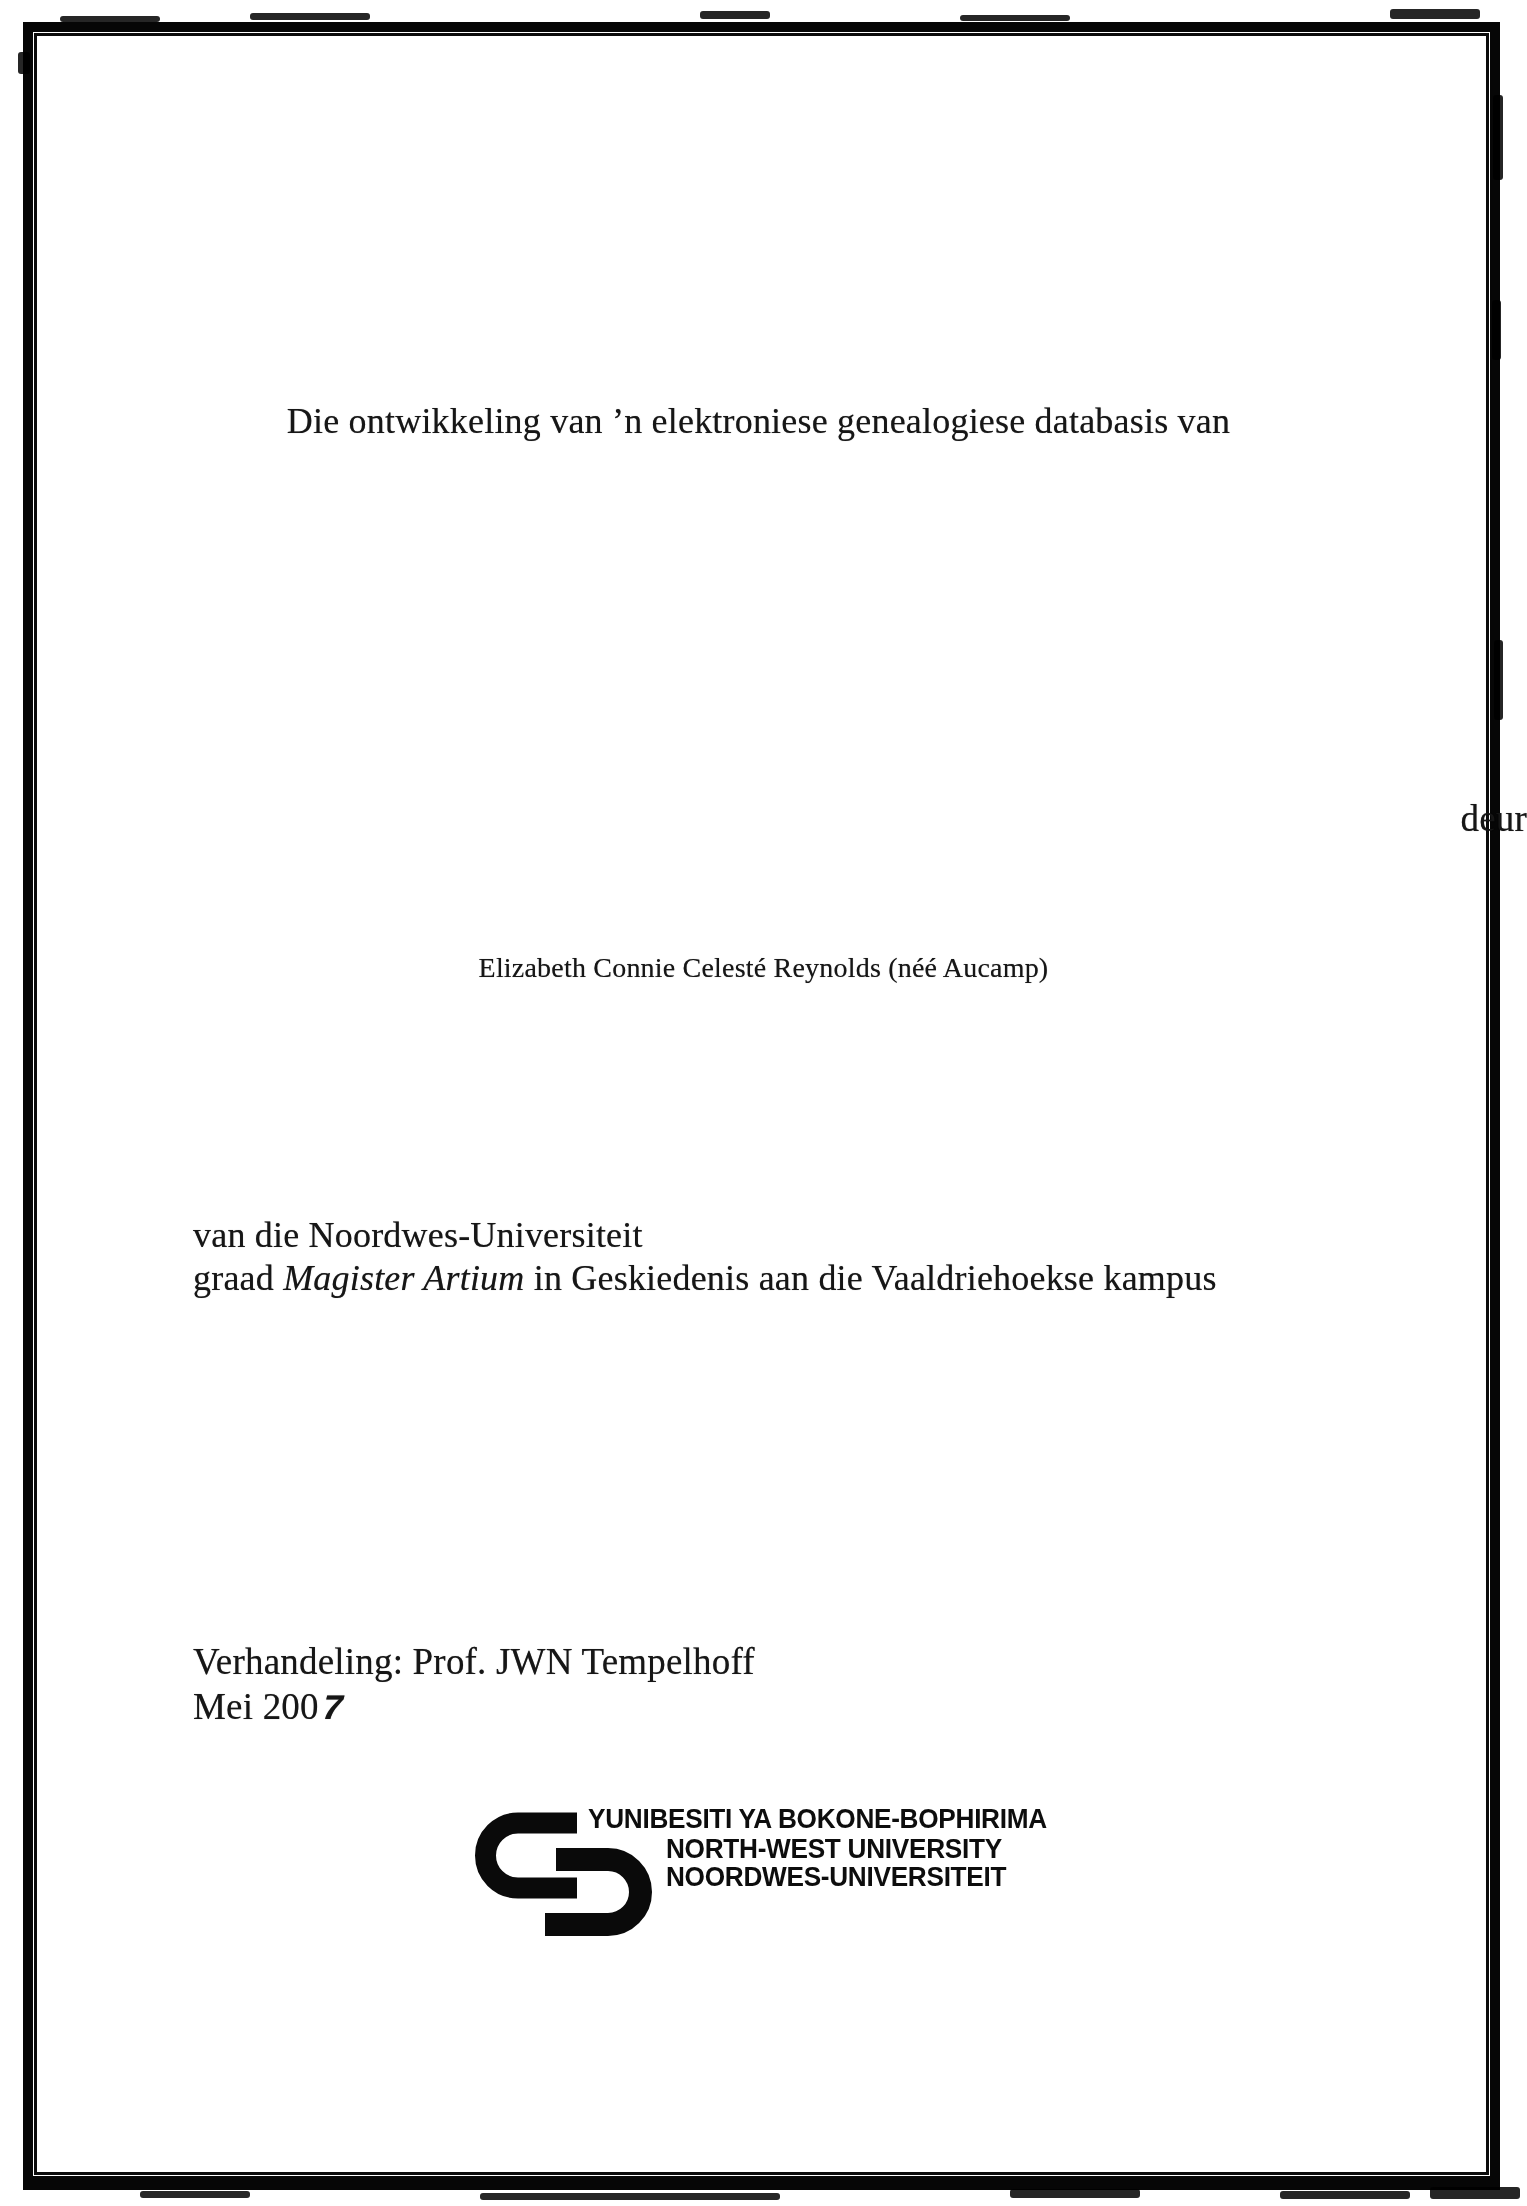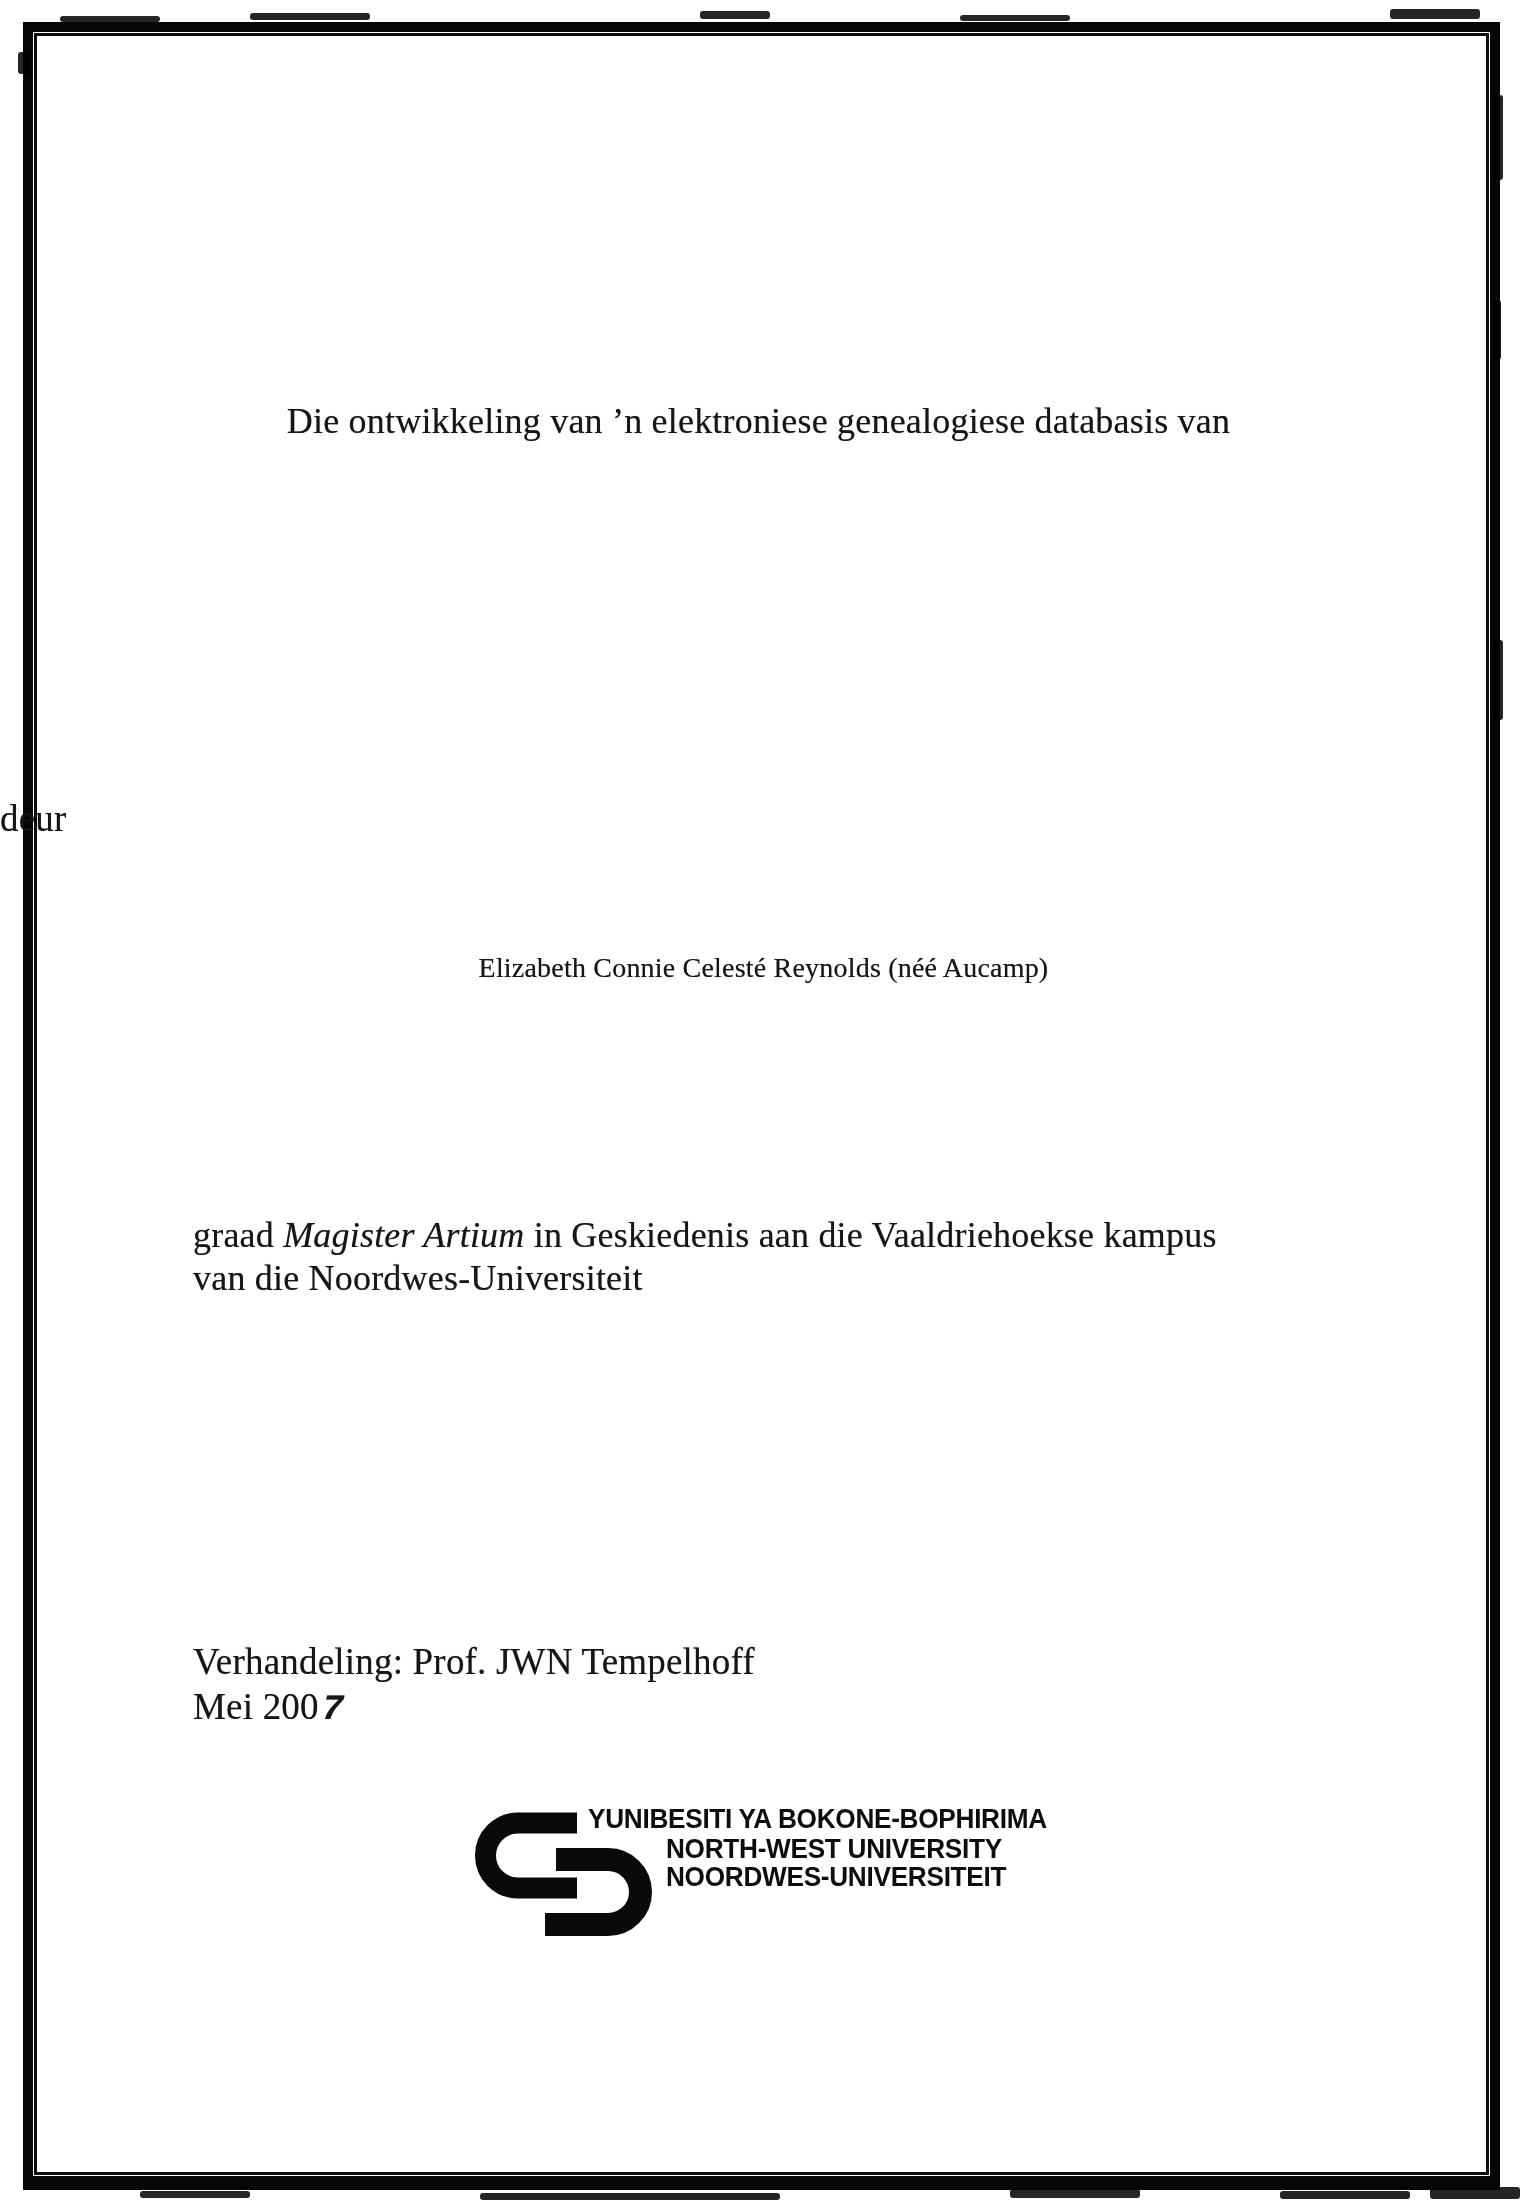--- a/index.html
+++ b/index.html
@@ -18,21 +18,21 @@
     position:absolute; left:1px; top:1px; right:1px; bottom:1px;
     border:3px solid #0b0b0b;
   }
 
   .title-block{
     position:absolute; left:140px; right:150px; top:384px;
     text-align:center; font-size:36px; line-height:74px;
   }
   .byline{
     position:absolute; left:0; right:0; top:797px;
-    text-align:left; font-size:37px;
+    text-align:right; font-size:37px;
   }
   .author{
     position:absolute; left:0; right:0; top:952px;
     text-align:center; font-size:28px;
   }
   .degree-block{
     position:absolute; left:193px; top:1214px; width:1142px;
     font-size:36px; line-height:43px;
   }
   .justify-line{ text-align:justify; text-align-last:justify; }
@@ -72,22 +72,22 @@
 
 <div class="title-block ink">
   <div>Die ontwikkeling van ’n elektroniese genealogiese databasis van</div>
 </div>
 
 <div class="byline ink">deur</div>
 
 <div class="author ink">Elizabeth Connie Celesté Reynolds (néé Aucamp)</div>
 
 <div class="degree-block ink">
+  <div>van die Noordwes-Universiteit</div>
   <div><span>graad </span><span class="italic">Magister Artium</span><span> in Geskiedenis aan die Vaaldriehoekse kampus</span></div>
-  <div>van die Noordwes-Universiteit</div>
 </div>
 
 <div class="supervisor-block ink">
   <div>Verhandeling: Prof. JWN Tempelhoff</div>
   <div><span>Mei 200</span><span class="digit-seven">7</span></div>
 </div>
 
 <svg class="logo-mark" width="197" height="135" viewBox="0 0 197 135" aria-hidden="true">
   <path d="M114,21 H55 A32.5,32.5 0 0 0 55,86 H114" fill="none" stroke="#0a0a0a" stroke-width="21"></path>
   <path d="M93,57.5 H145 A32.5,32.5 0 0 1 145,122.5 H82" fill="none" stroke="#0a0a0a" stroke-width="23"></path>

